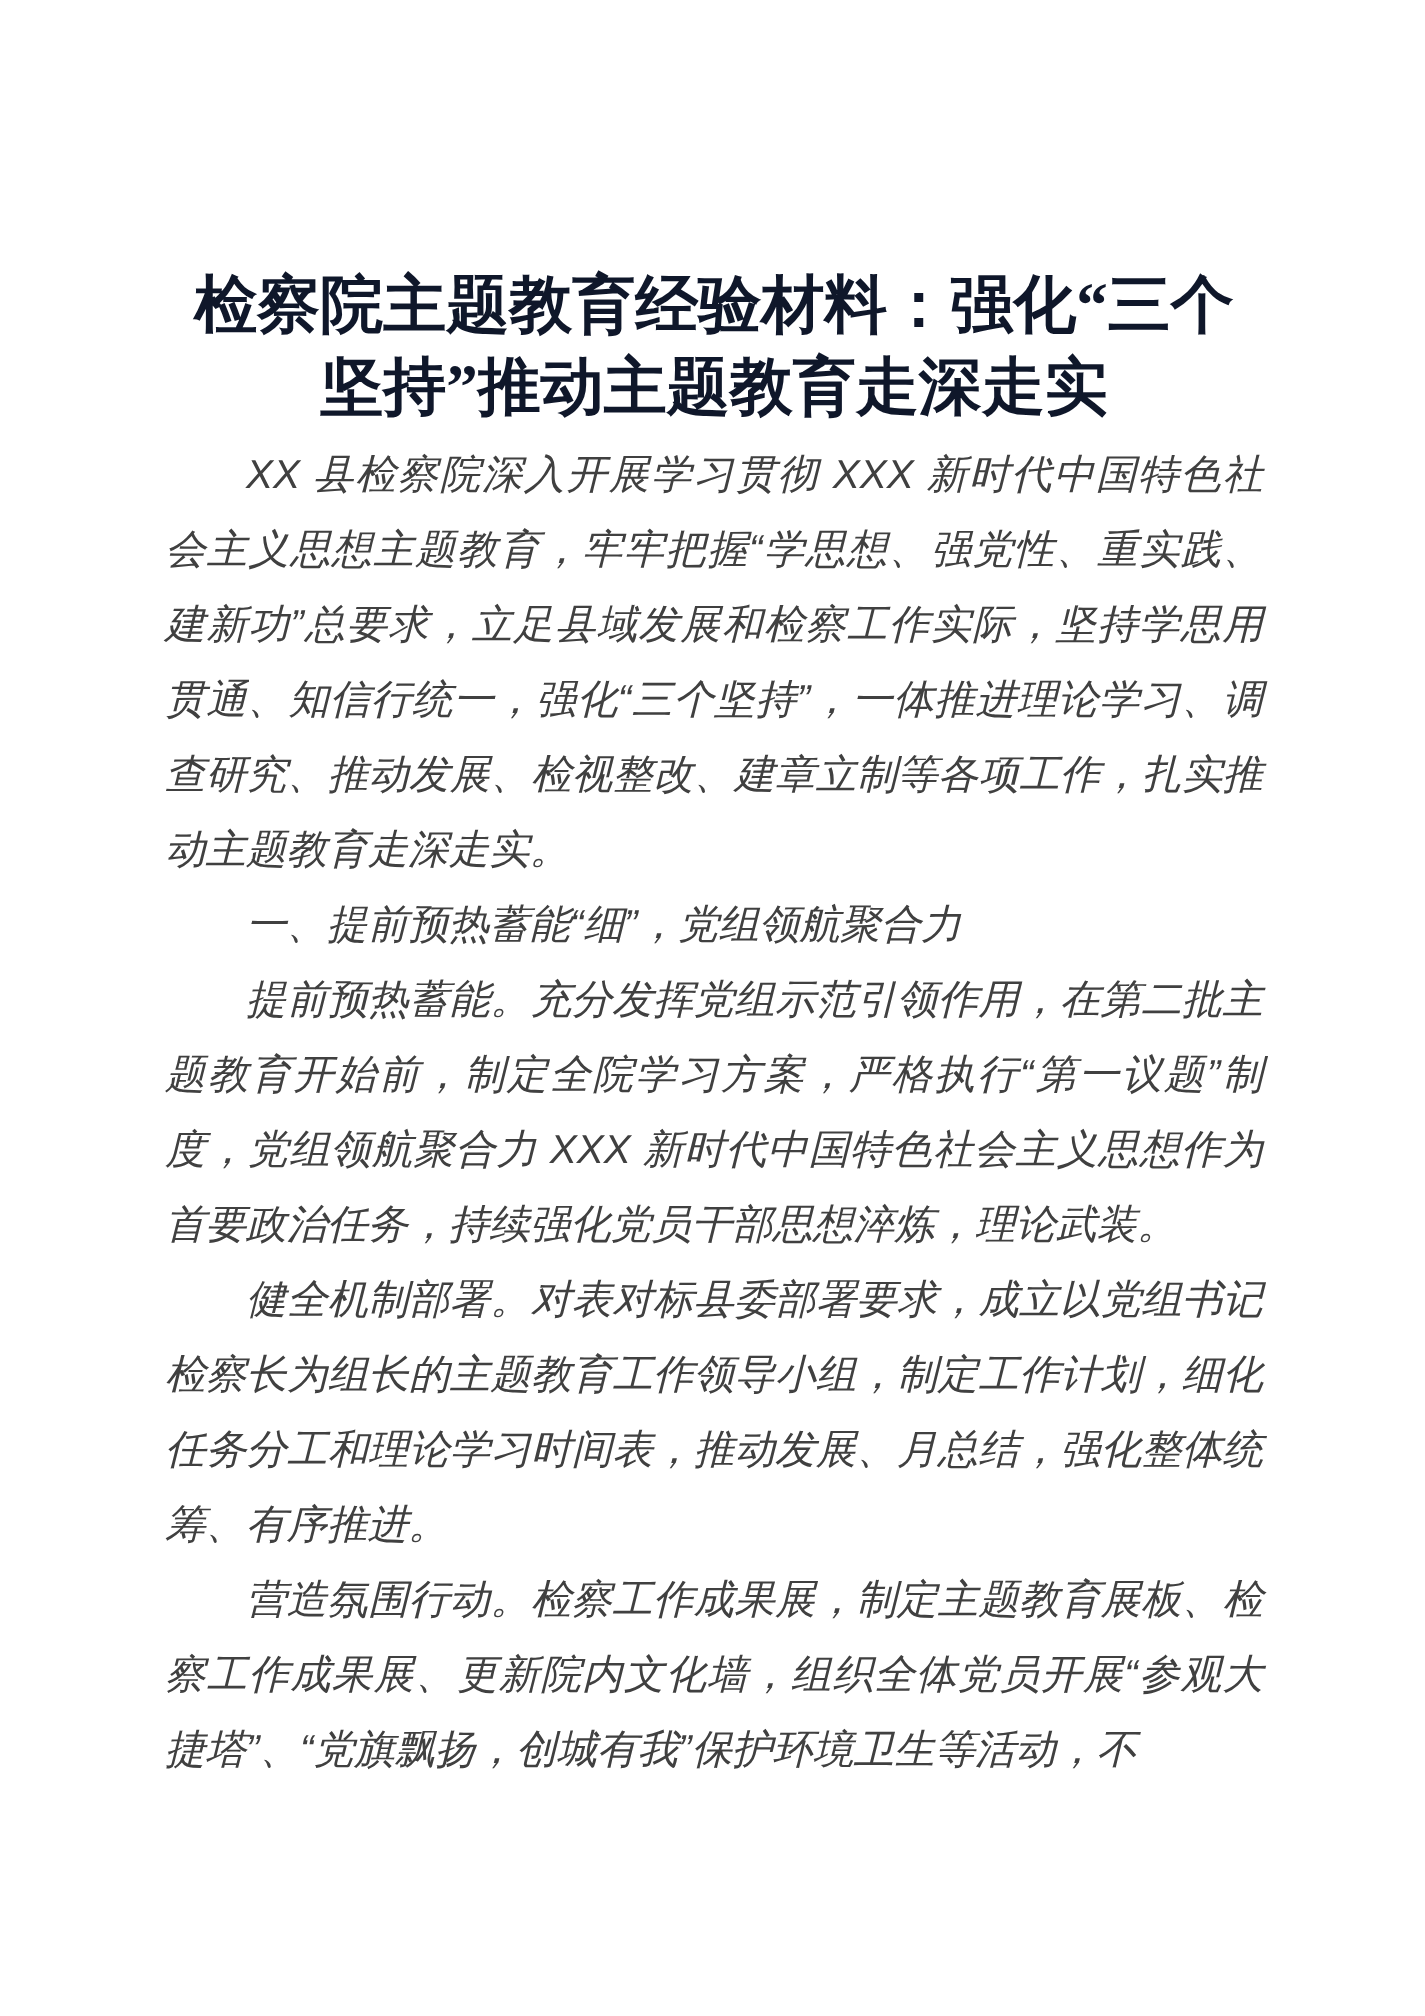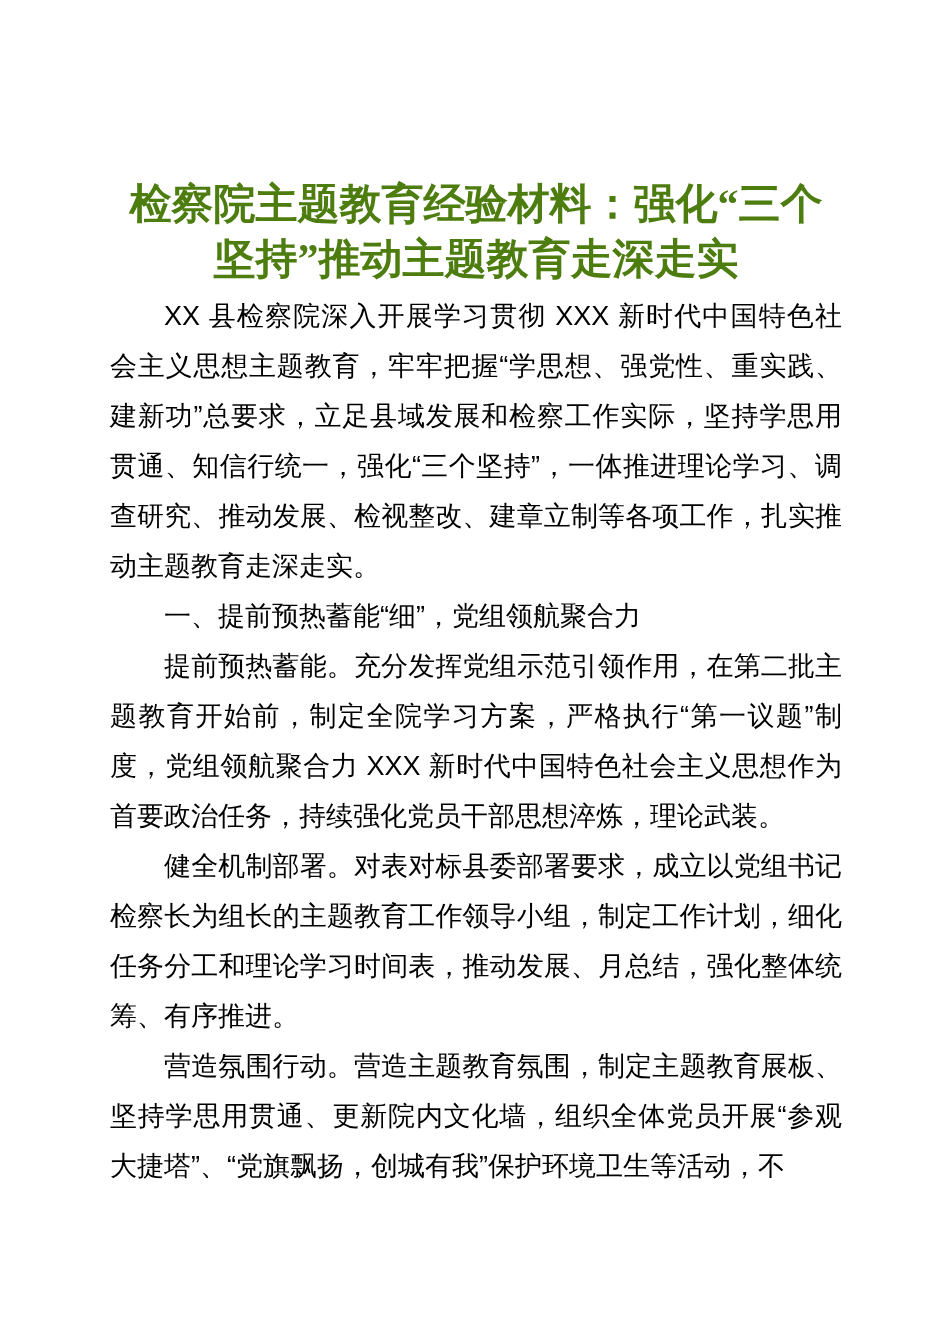--- a/index.html
+++ b/index.html
@@ -21,40 +21,41 @@
     background: #ffffff;
     overflow: hidden;
   }
   .doc-title {
     font-family: "Liberation Serif", "DejaVu Serif", serif;
     font-size: 42px;
     line-height: 55px;
     font-weight: bold;
     text-align: center;
     margin: 0 0 4px 0;
-    color: #4d7c0f;
+    color: #0f172a;
   }
   .para {
     font-size: 27px;
     line-height: 50px;
     text-align: justify;
     text-indent: 2em;
     margin: 0;
-    color: #000000;
+    color: #404040;
     font-weight: normal;
+    font-style: italic;
   }
   .para.heading {
     font-weight: normal;
   }
 </style>
 </head>
 <body>
 
 <div class="page">
   <h1 class="doc-title">检察院主题教育经验材料：强化“三个坚持”推动主题教育走深走实</h1>
   <div>
       <p class="para">XX 县检察院深入开展学习贯彻 XXX 新时代中国特色社会主义思想主题教育，牢牢把握“学思想、强党性、重实践、建新功”总要求，立足县域发展和检察工作实际，坚持学思用贯通、知信行统一，强化“三个坚持”，一体推进理论学习、调查研究、推动发展、检视整改、建章立制等各项工作，扎实推动主题教育走深走实。</p>
       <p class="para heading">一、提前预热蓄能“细”，党组领航聚合力</p>
       <p class="para">提前预热蓄能。充分发挥党组示范引领作用，在第二批主题教育开始前，制定全院学习方案，严格执行“第一议题”制度，党组领航聚合力 XXX 新时代中国特色社会主义思想作为首要政治任务，持续强化党员干部思想淬炼，理论武装。</p>
       <p class="para">健全机制部署。对表对标县委部署要求，成立以党组书记检察长为组长的主题教育工作领导小组，制定工作计划，细化任务分工和理论学习时间表，推动发展、月总结，强化整体统筹、有序推进。</p>
-      <p class="para">营造氛围行动。营造主题教育氛围，制定主题教育展板、坚持学思用贯通、更新院内文化墙，组织全体党员开展“参观大捷塔”、“党旗飘扬，创城有我”保护环境卫生等活动，不</p>
+      <p class="para">营造氛围行动。检察工作成果展，制定主题教育展板、检察工作成果展、更新院内文化墙，组织全体党员开展“参观大捷塔”、“党旗飘扬，创城有我”保护环境卫生等活动，不</p>
     </div>
 </div>
 
 </body></html>

